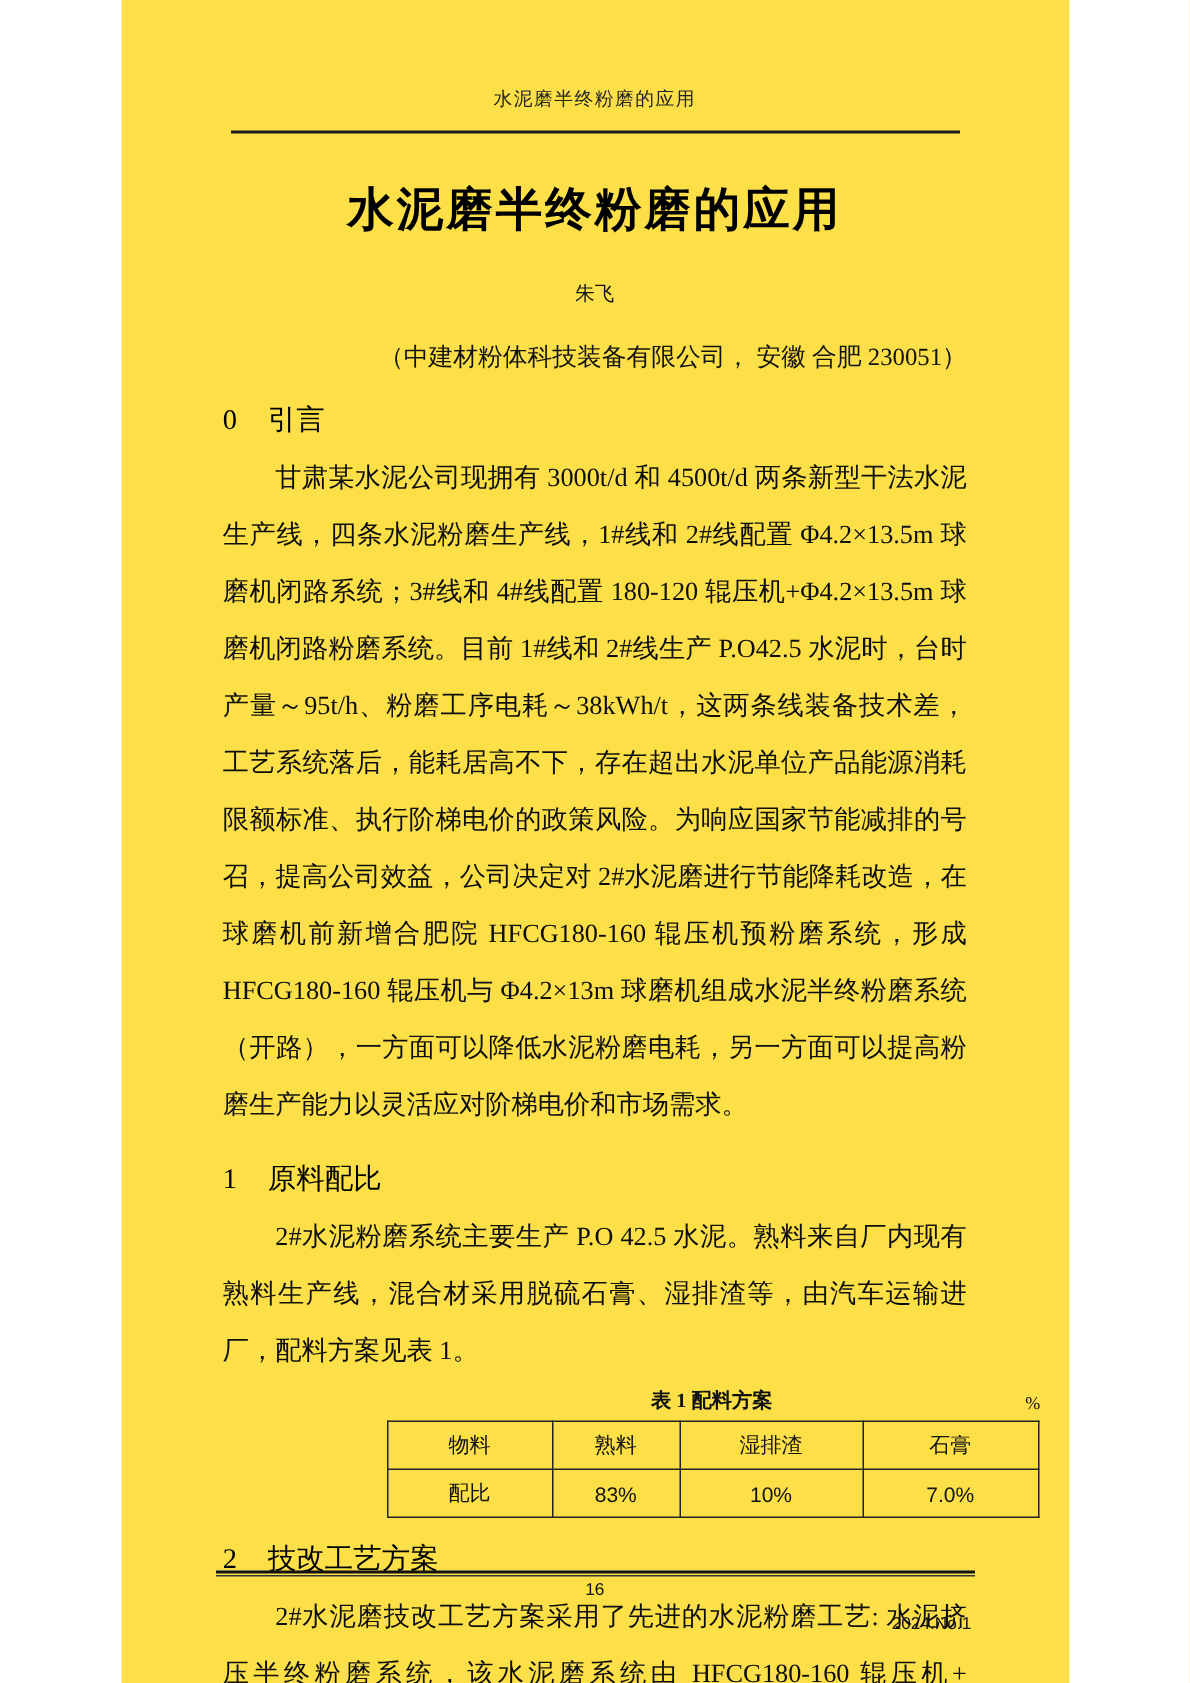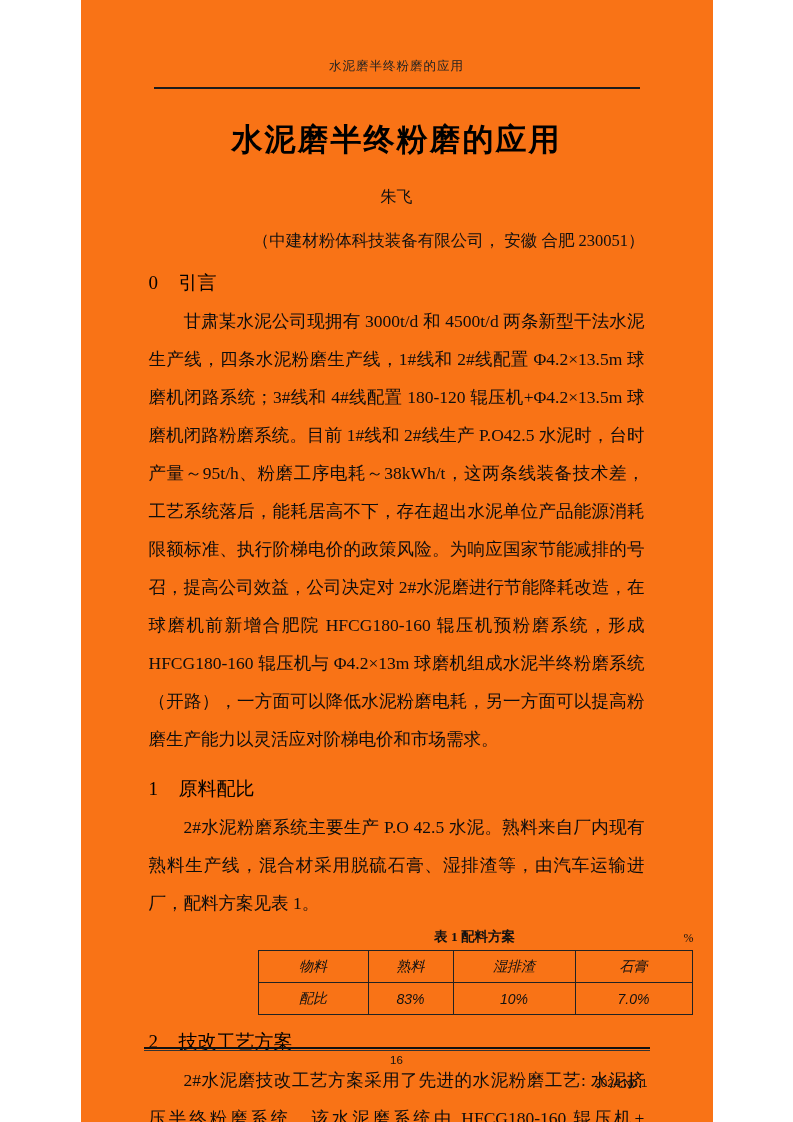--- a/index.html
+++ b/index.html
@@ -2,21 +2,21 @@
 <html><head>
 <meta charset="utf-8">
 <style>
   * { box-sizing: border-box; }
   html, body { margin: 0; padding: 0; background: #ffffff; }
   .page {
     position: relative;
     width: 632px;
     height: 1122px;
     margin: 0 auto;
-    background: #f97316;
+    background: #fde047;
     color: #111111;
     font-family: "Liberation Serif", "DejaVu Serif", serif;
     overflow: hidden;
   }
   .content {
     padding: 0 68px;
   }
   .running-header {
     margin-top: 58px;
     text-align: center;
@@ -34,21 +34,21 @@
     text-align: center;
     font-size: 31px;
     font-weight: bold;
     letter-spacing: 2px;
     color: #000000;
     font-family: "Liberation Serif", "DejaVu Serif", serif;
   }
   .author {
     margin-top: 26px;
     text-align: center;
-    font-size: 16px;
+    font-size: 13px;
     color: #111111;
   }
   .affiliation {
     margin-top: 22px;
     text-align: right;
     font-size: 16.5px;
     color: #111111;
   }
   .sec-heading {
     margin-top: 18px;
@@ -93,21 +93,20 @@
     table-layout: fixed;
   }
   table.data-table td {
     border: 1.4px solid #222222;
     height: 32px;
     text-align: center;
     vertical-align: middle;
     font-size: 14px;
     color: #111111;
     font-family: "Liberation Sans", "DejaVu Sans", sans-serif;
-    font-style: italic;
   }
   table.data-table col.c1 { width: 110px; }
   table.data-table col.c2 { width: 85px; }
   table.data-table col.c3 { width: 122px; }
   table.data-table col.c4 { width: 117px; }
   .footer {
     position: absolute;
     left: 63px;
     right: 63px;
     top: 1047px;

